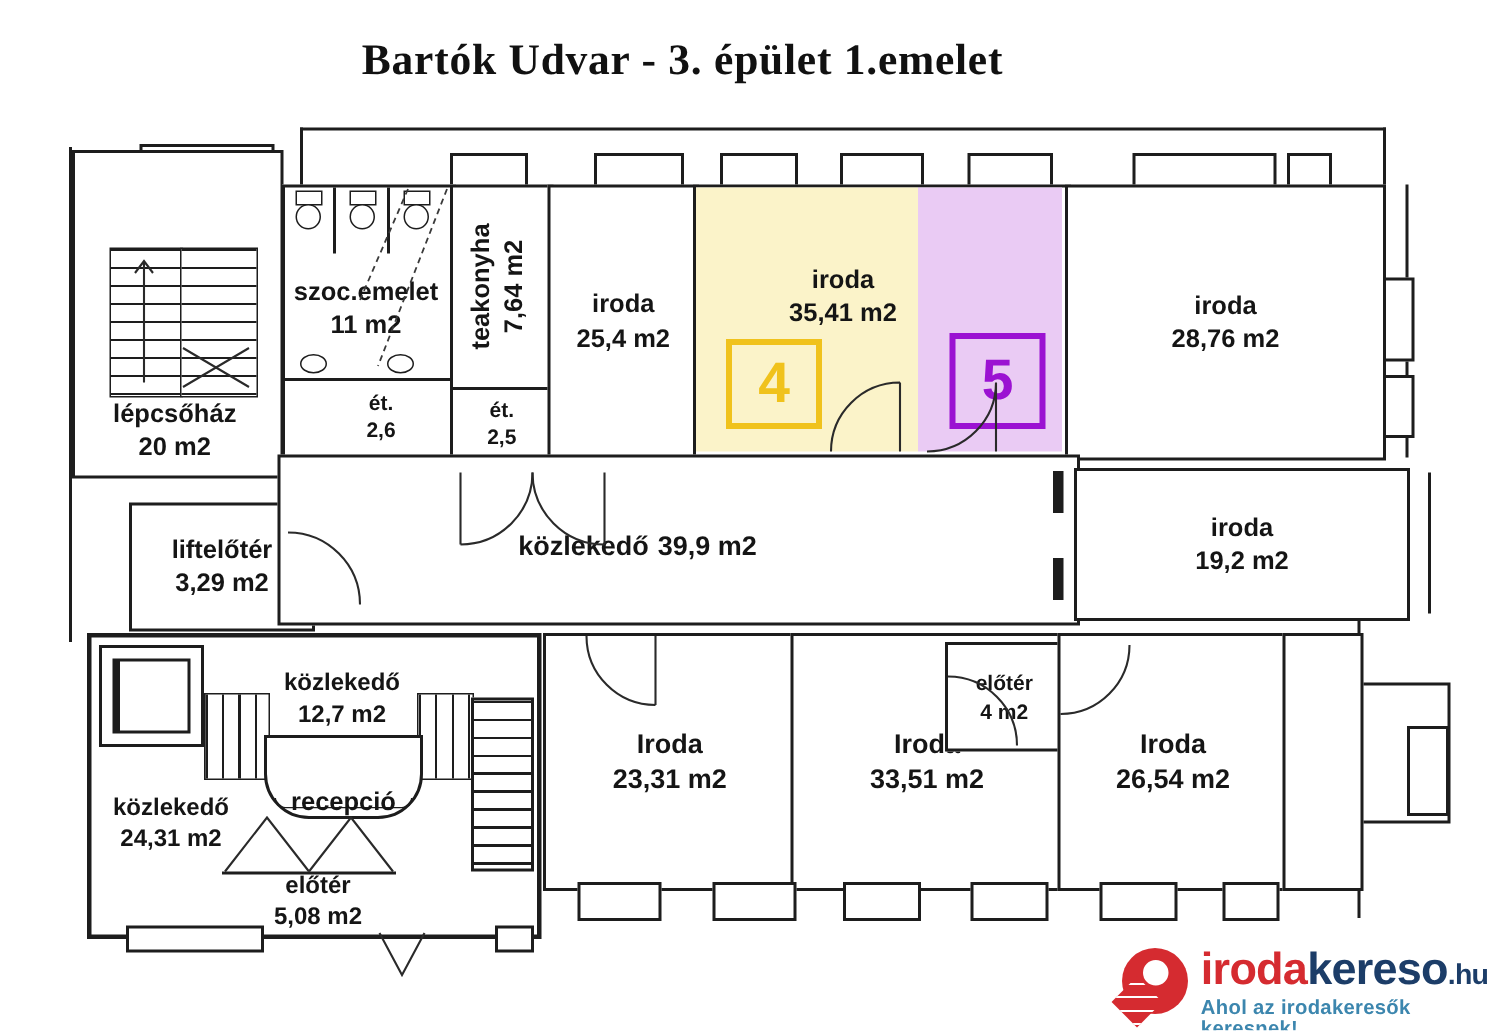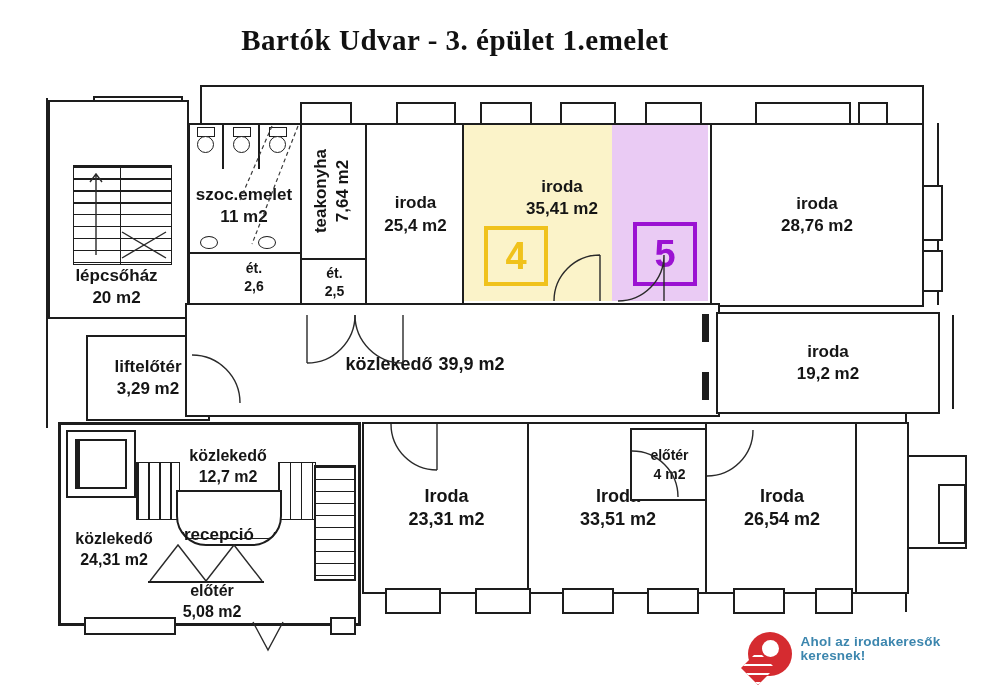--- a/index.html
+++ b/index.html
@@ -20,21 +20,21 @@
   .stairs.hsteps{background-image:repeating-linear-gradient(to bottom,#1d1d1d 0 1.5px,transparent 1.5px 12px);}
   .stairs.vsteps{background-image:repeating-linear-gradient(to right,#1d1d1d 0 1.5px,transparent 1.5px 11px);}
   .overlay{position:absolute;}
   .unit-box{position:absolute;display:flex;align-items:center;justify-content:center;
             border:4px solid;font-weight:bold;font-size:38px;background:transparent;}
   .fixture-tank{position:absolute;width:16px;height:8px;border:1.5px solid #1d1d1d;background:#fff;}
   .fixture-bowl{position:absolute;width:15px;height:15px;border:1.5px solid #1d1d1d;border-radius:50%;background:#fff;}
   .sink{position:absolute;width:16px;height:11px;border:1.5px solid #1d1d1d;border-radius:50%;background:#fff;}
   .desk{position:absolute;border:2px solid #1d1d1d;border-radius:0 0 30px 30px;background:#fff;}
   .desk-inner{position:absolute;left:5px;top:0;right:5px;bottom:5px;border:1.5px solid #1d1d1d;
-              border-top:none;border-radius:0 0 26px 26px;display:flex;align-items:center;
+              border-top:none;border-radius:0 0 26px 26px;display:flex;align-items:center;justify-content:center;
               font-weight:600;font-size:17px;margin-top:40px;}
   .outline-top{position:absolute;border:2px solid #1d1d1d;border-bottom:none;background:transparent;}
   .outline-box{position:absolute;border:2px solid #1d1d1d;background:transparent;}
   svg.layer{position:absolute;left:0;top:0;pointer-events:none;}
   
   .logo{position:absolute;display:flex;align-items:flex-start;}
   .logo-icon{position:relative;width:48px;height:48px;}
   .logo-ring{position:absolute;left:2px;top:0;width:44px;height:44px;border-radius:50%;}
   .logo-hole{position:absolute;left:16px;top:8px;width:17px;height:17px;border-radius:50%;background:#fff;}
   .logo-hand{position:absolute;left:0px;top:24px;width:24px;height:24px;transform:rotate(45deg);}
@@ -225,17 +225,20 @@
     </g>
   </svg>
 
   <div class="logo" style="left:746px;top:632px;">
     <div class="logo-icon">
       <div class="logo-ring" style="background-color: rgb(213, 43, 48);"></div>
       <div class="logo-hole"></div>
       <div class="logo-hand" style="background-image: repeating-linear-gradient(135deg, transparent 0px, transparent 4px, rgb(255, 255, 255) 4px, rgb(255, 255, 255) 5.5px, transparent 5.5px, transparent 9px); background-color: rgb(213, 43, 48);"></div>
     </div>
     <div class="logo-text">
+      <div class="brand">
+        <span style="color: rgb(213, 43, 48);">iroda</span><span style="color: rgb(28, 61, 104);">kereso</span><span class="tld" style="color: rgb(28, 61, 104);">.hu</span>
+      </div>
       <div class="tagline" style="color: rgb(60, 134, 174);">Ahol az irodakeresők keresnek!</div>
     </div>
   </div>
 
 </div>
 
 </body></html>

